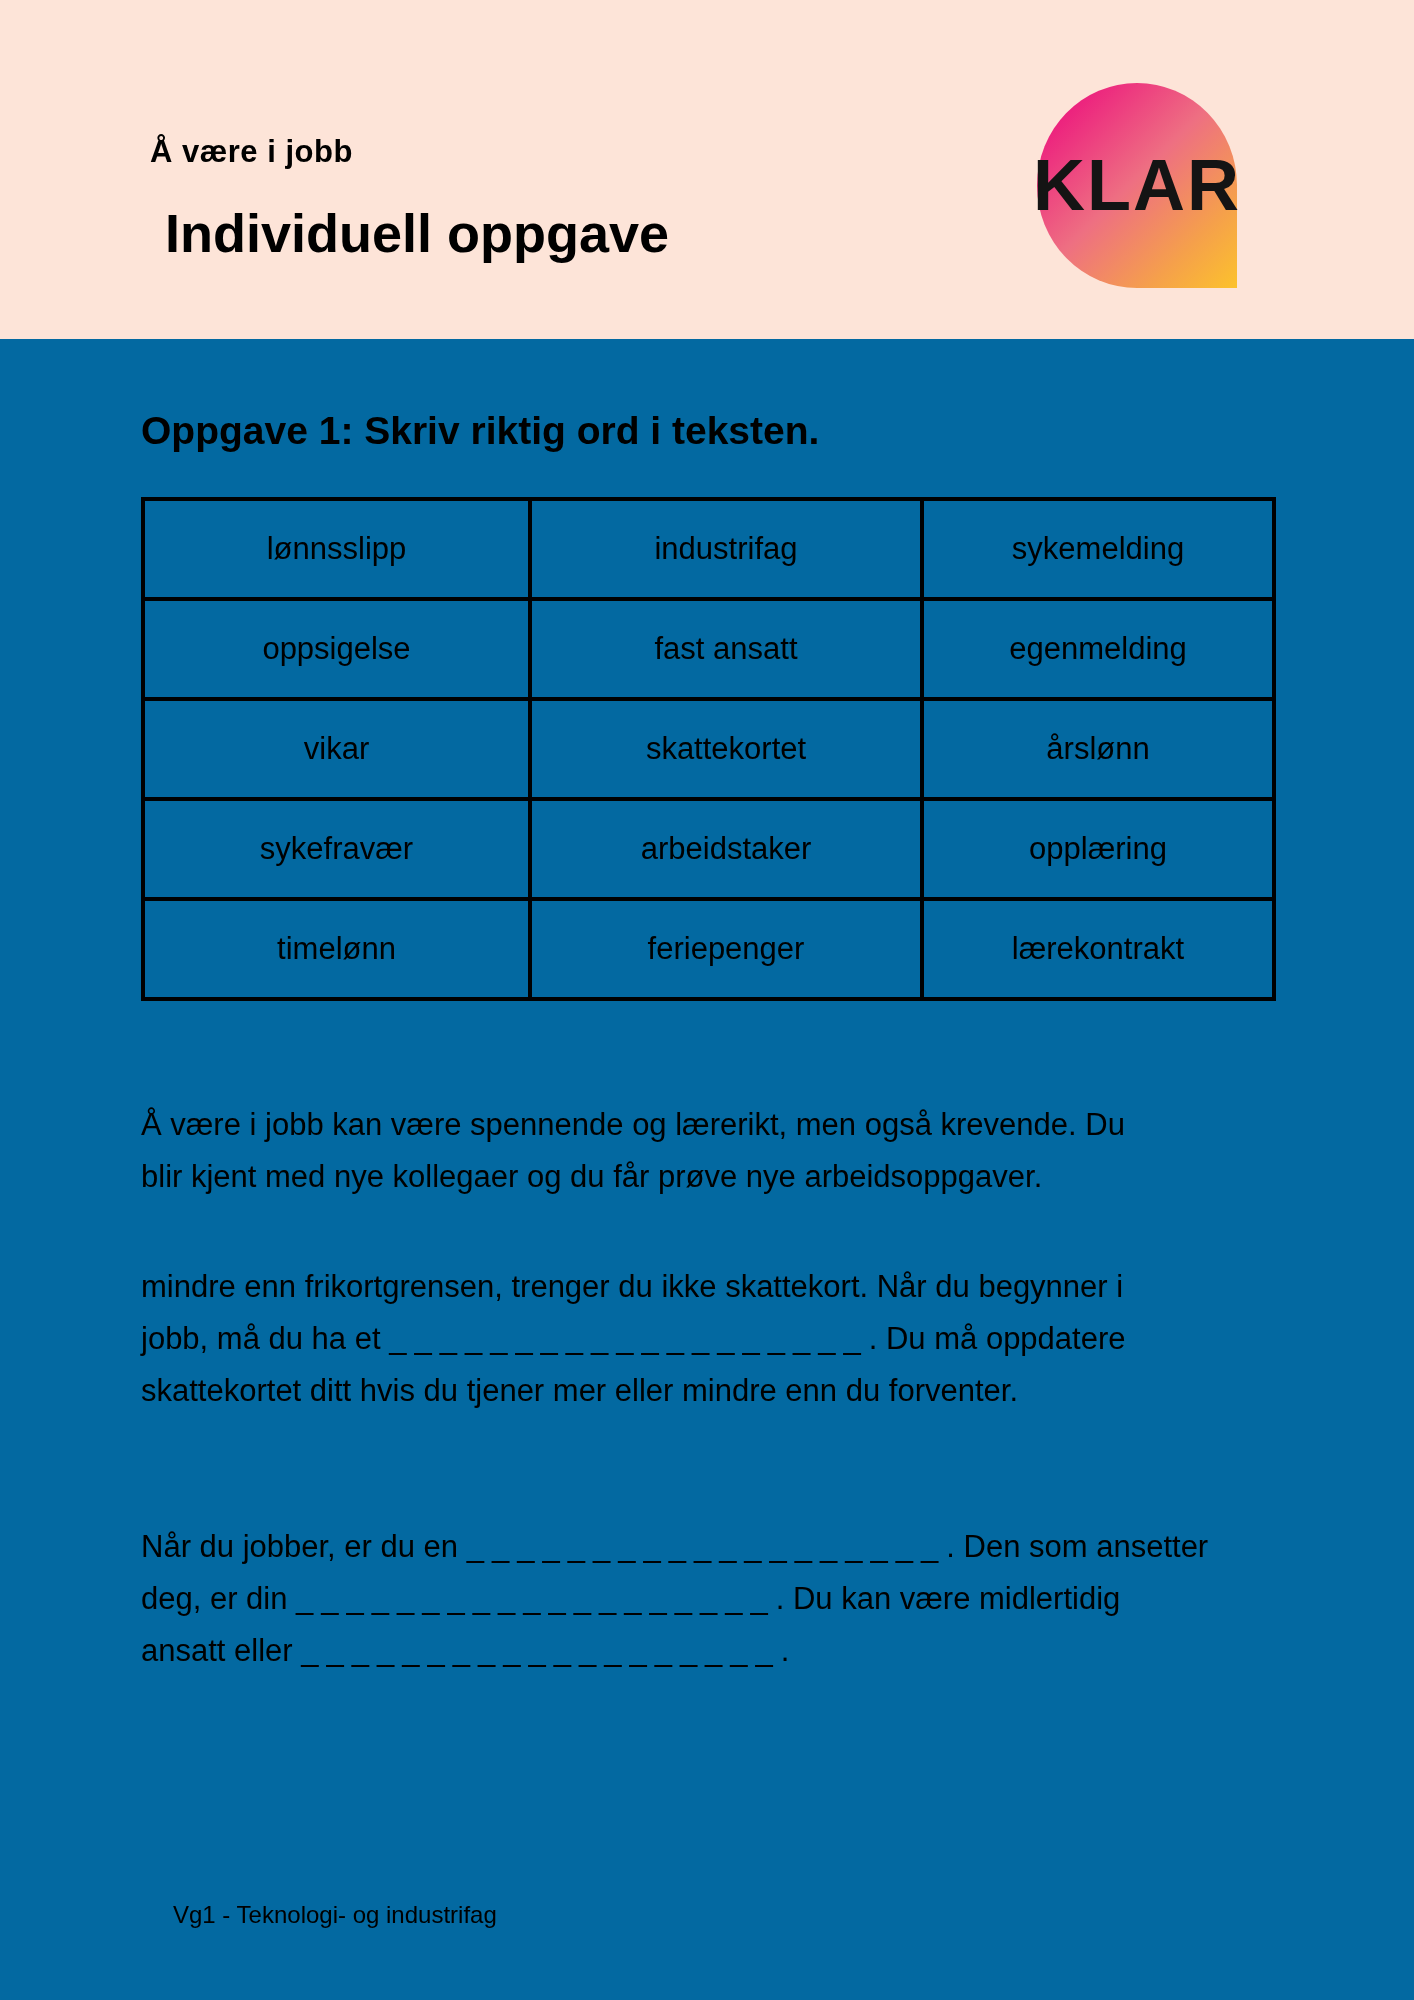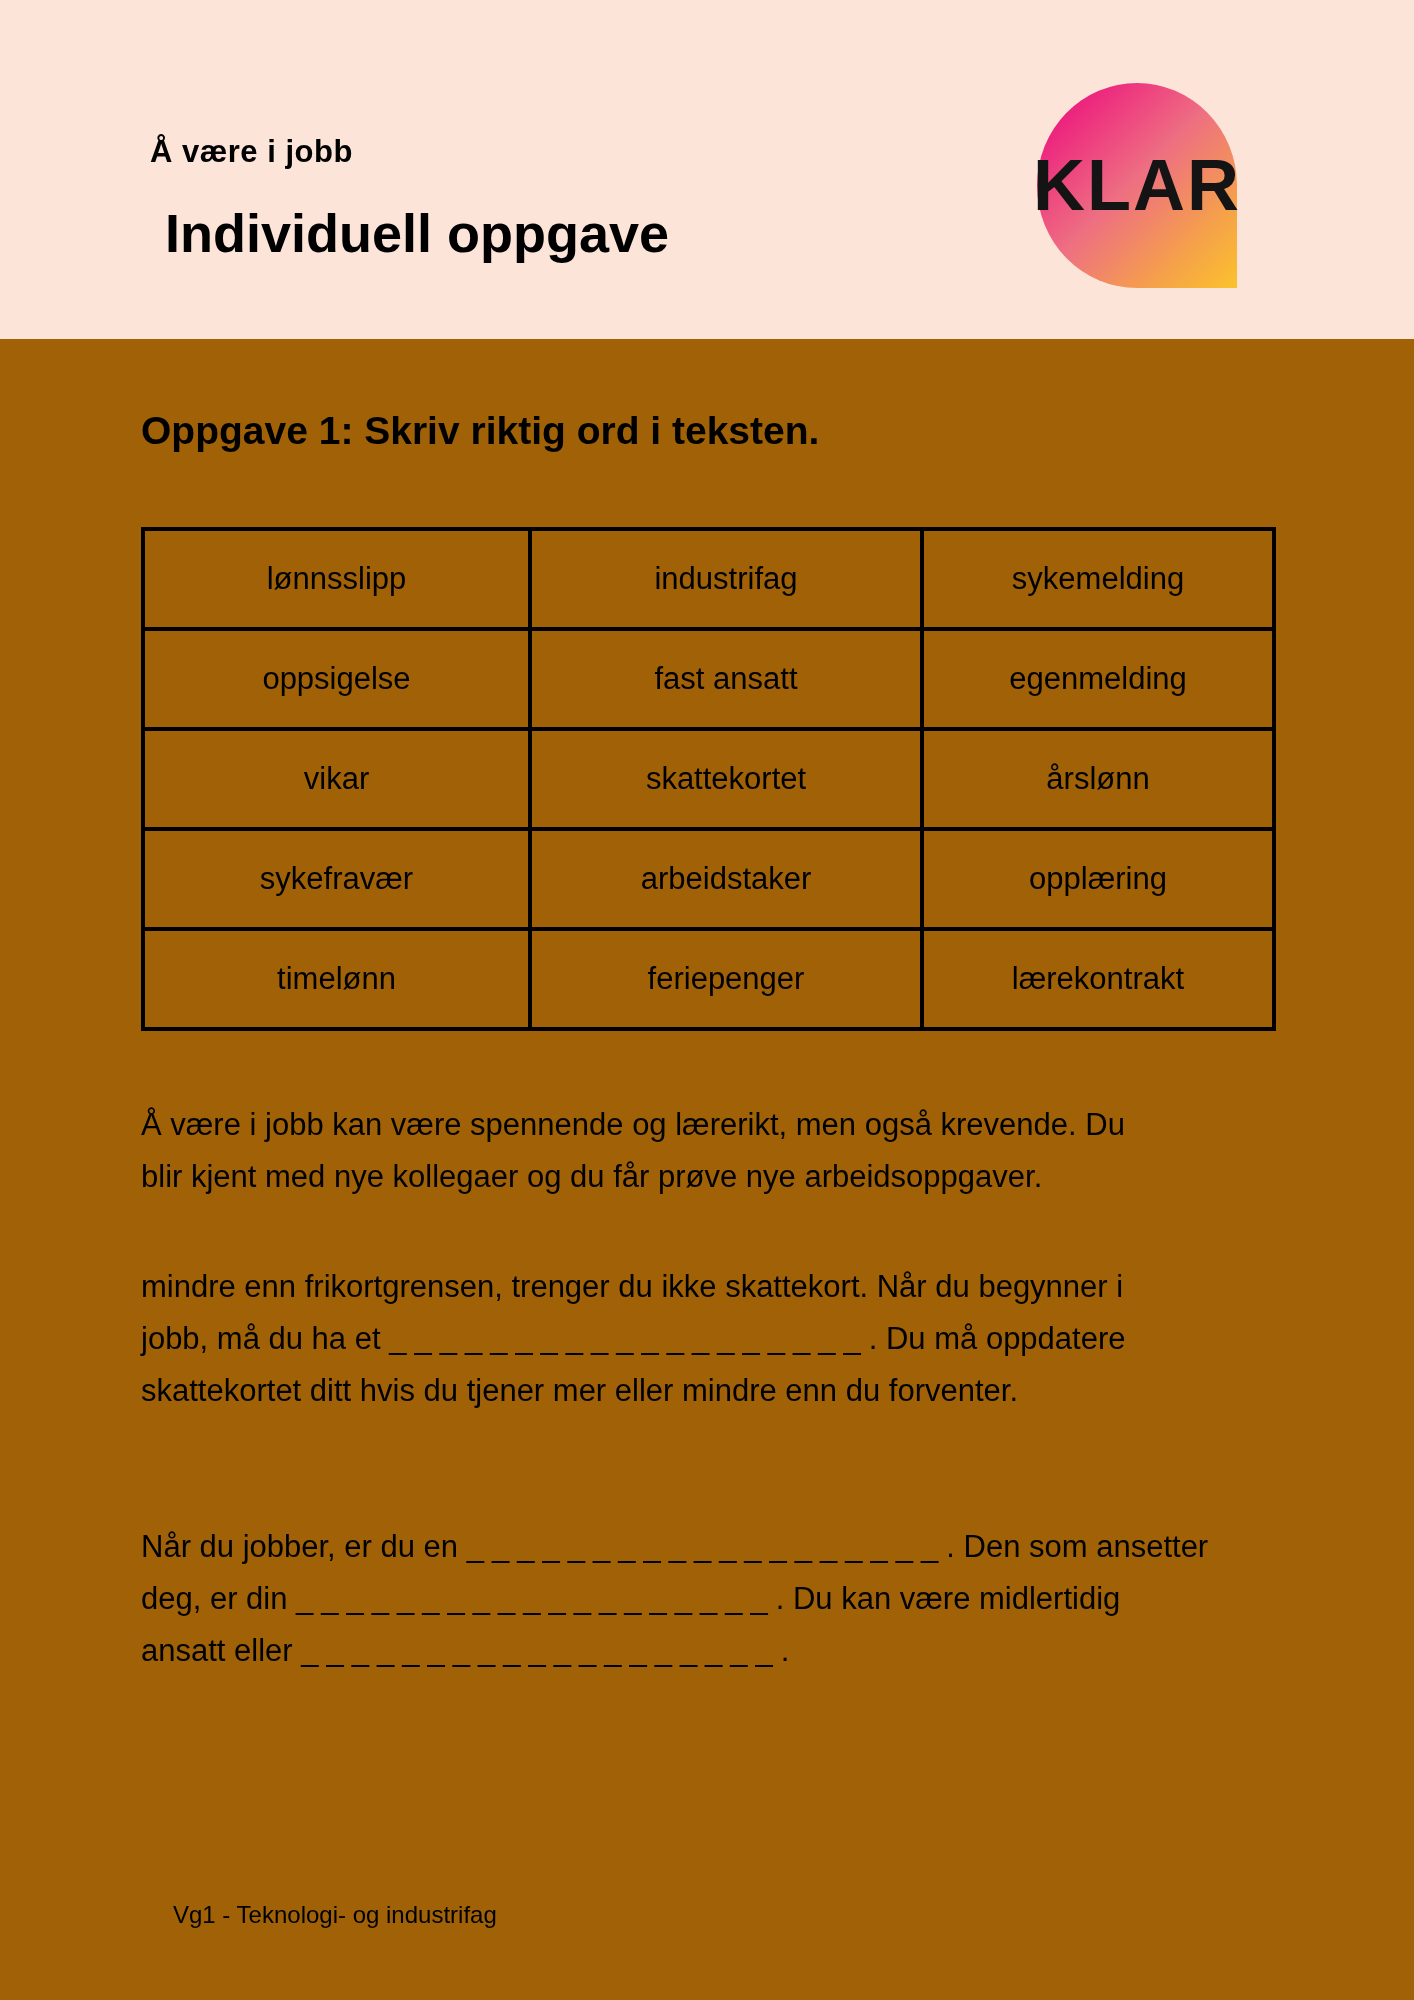--- a/index.html
+++ b/index.html
@@ -4,21 +4,21 @@
 <style>
   html, body {
     margin: 0;
     padding: 0;
     background: #ffffff;
   }
   .page {
     position: relative;
     width: 1414px;
     height: 2000px;
-    background: #a16207;
+    background: #0369a1;
     font-family: "Liberation Sans", "DejaVu Sans", sans-serif;
     color: #000000;
     overflow: hidden;
   }
 
   
   .header-band {
     position: absolute;
     left: 0; top: 0;
     width: 1414px;
@@ -68,21 +68,21 @@
     left: 141px; top: 410px;
     font-size: 39px;
     font-weight: 800;
     line-height: 1.1;
     white-space: nowrap;
   }
 
   
   .word-table {
     position: absolute;
-    left: 141px; top: 527px;
+    left: 141px; top: 497px;
     width: 1131px;
     border-collapse: collapse;
     table-layout: fixed;
   }
   .word-table td {
     border: 4px solid #000000;
     height: 96px;
     text-align: center;
     vertical-align: middle;
     font-size: 31px;

